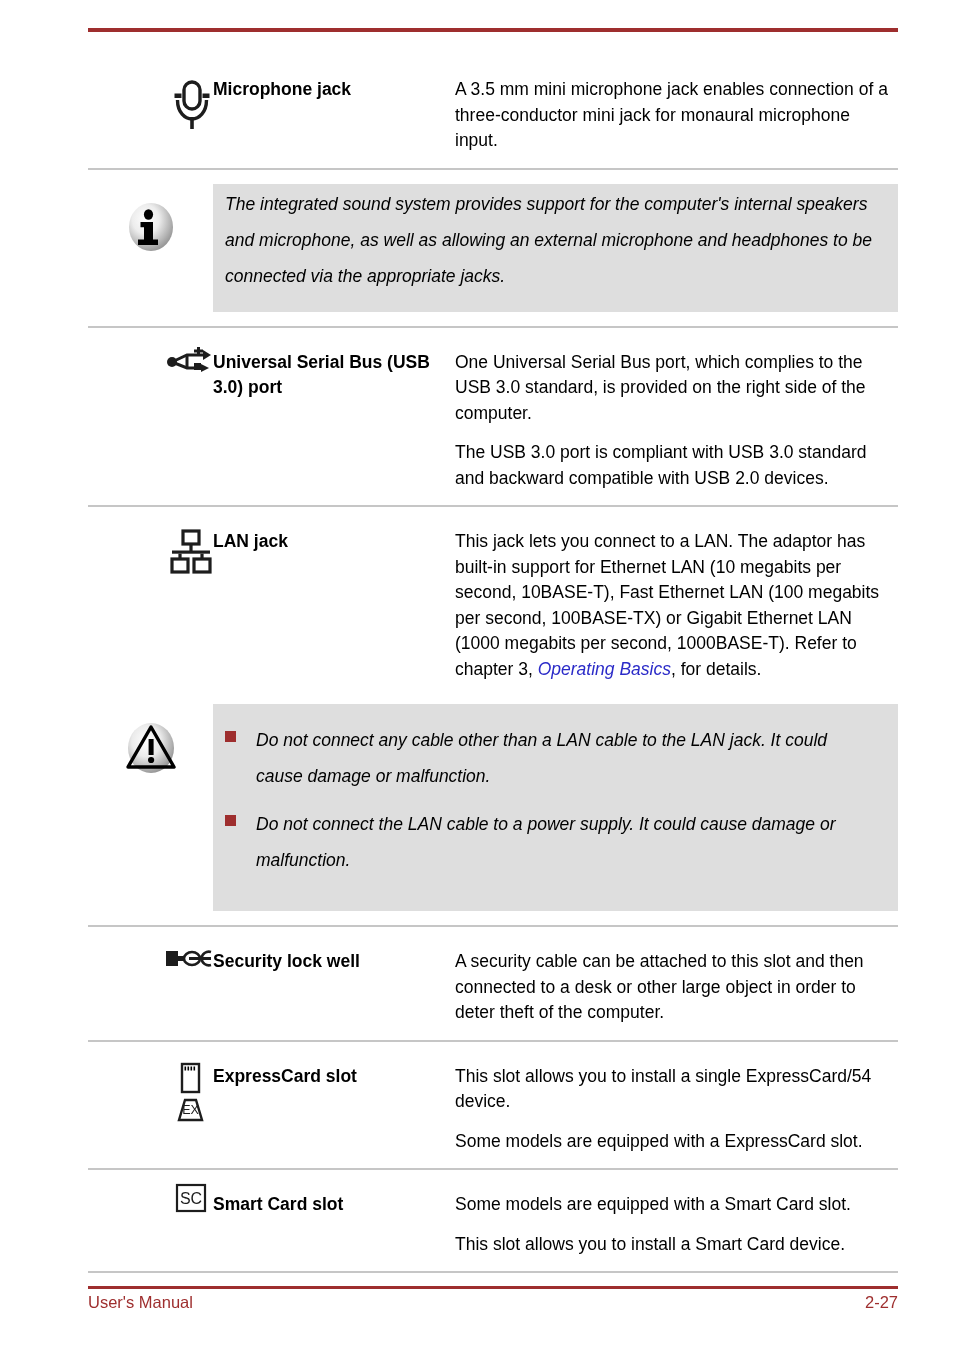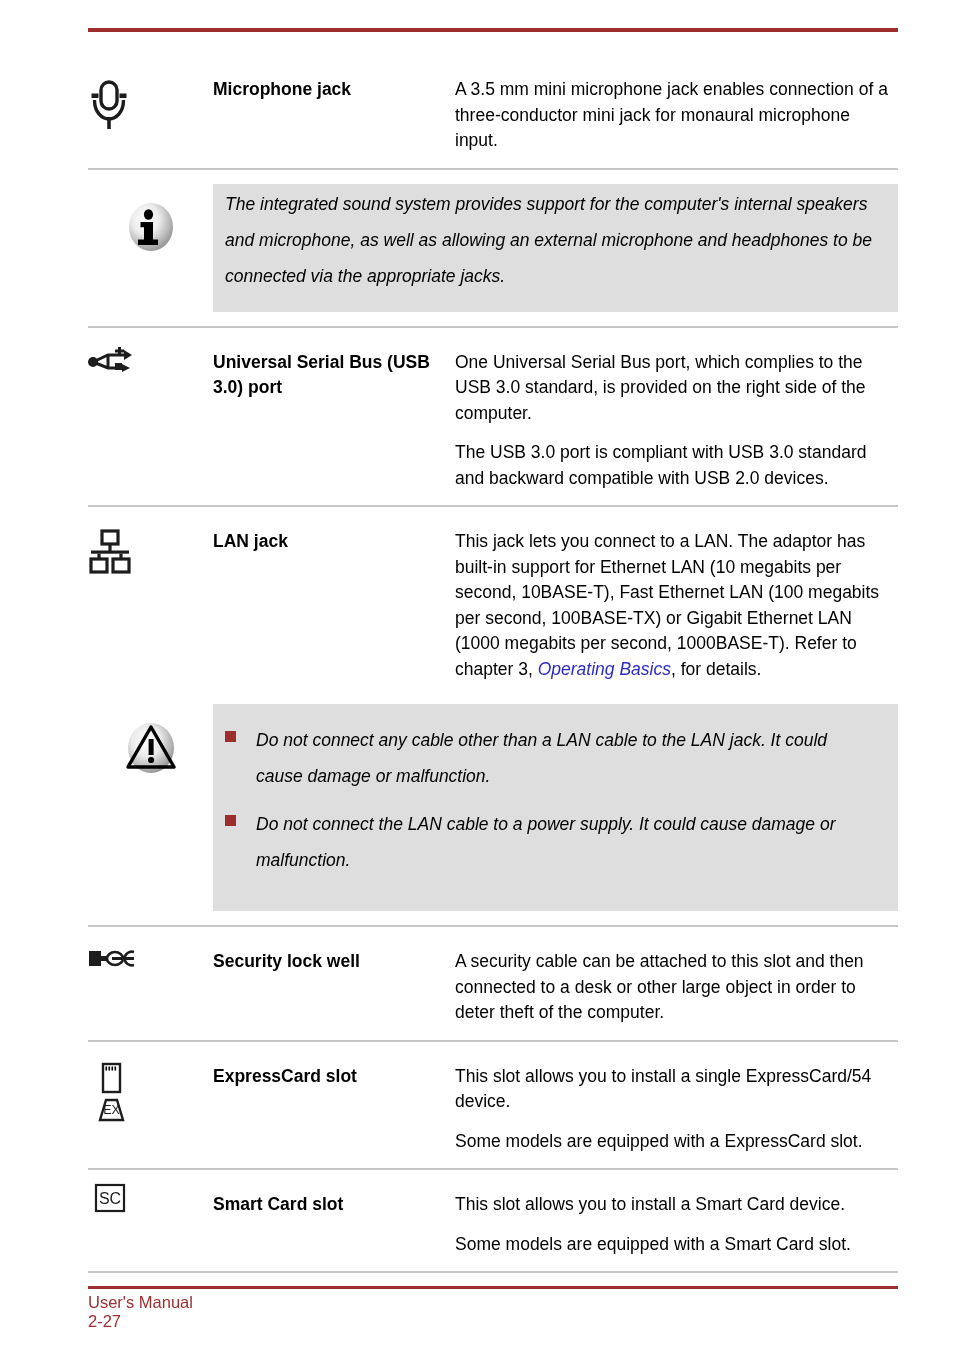--- a/index.html
+++ b/index.html
@@ -47,21 +47,21 @@
     align-items: flex-start;
     border-bottom: 2px solid #c6c6c6;
     padding: 0;
   }
   .feature-row.no-rule { border-bottom: none; }
 
   .icon-cell {
     width: 125px;
     min-width: 125px;
     display: flex;
-    justify-content: flex-start;
+    justify-content: flex-end;
     padding-top: 24px;
     box-sizing: border-box;
   }
   .term-cell {
     width: 226px;
     min-width: 226px;
     padding-top: 22px;
     padding-bottom: 14px;
     font-weight: bold;
     font-size: 17.5px;
@@ -143,21 +143,20 @@
   }
   .footer {
     position: absolute;
     left: 88px;
     top: 1293px;
     width: 810px;
     display: flex;
     justify-content: space-between;
     color: #9e2e2e;
     font-size: 16.5px;
-    flex-direction: column;
   }
 
   
   .ico { display: block; }
 </style>
 </head>
 <body>
 
 <div class="page">
 
@@ -318,22 +317,22 @@
 
     <div class="feature-row">
       <div class="icon-cell" style="padding-top:12px;">
         <svg class="ico" width="44" height="32" viewBox="0 0 44 32">
           <rect x="8" y="3" width="28" height="26" fill="none" stroke="#1d1d1d" stroke-width="2.2"></rect>
           <text x="22" y="22" text-anchor="middle" font-family="'Liberation Sans', sans-serif" font-size="16" fill="#1d1d1d">SC</text>
         </svg>
       </div>
       <div class="term-cell">Smart Card slot</div>
       <div class="desc-cell">
+        <p>Some models are equipped with a Smart Card slot.</p>
         <p>This slot allows you to install a Smart Card device.</p>
-        <p>Some models are equipped with a Smart Card slot.</p>
       </div>
     </div>
 
   </div>
 
   <div class="footer-rule"></div>
   <div class="footer">
     <span>User's Manual</span>
     <span>2-27</span>
   </div>

